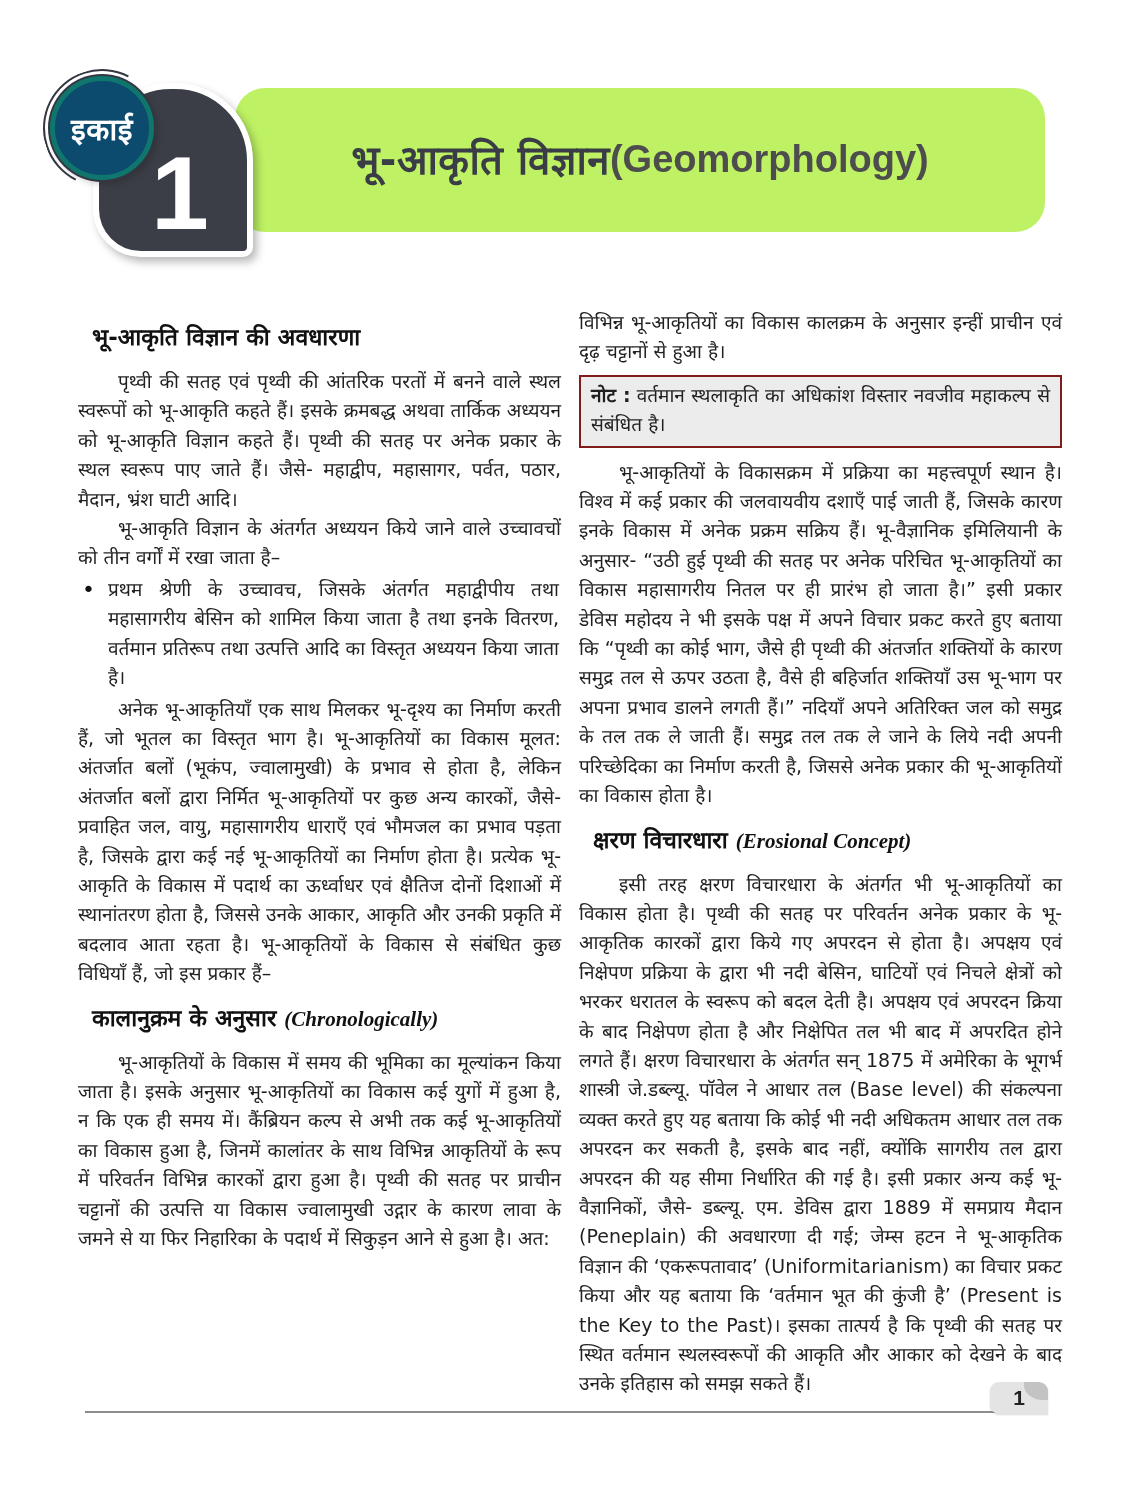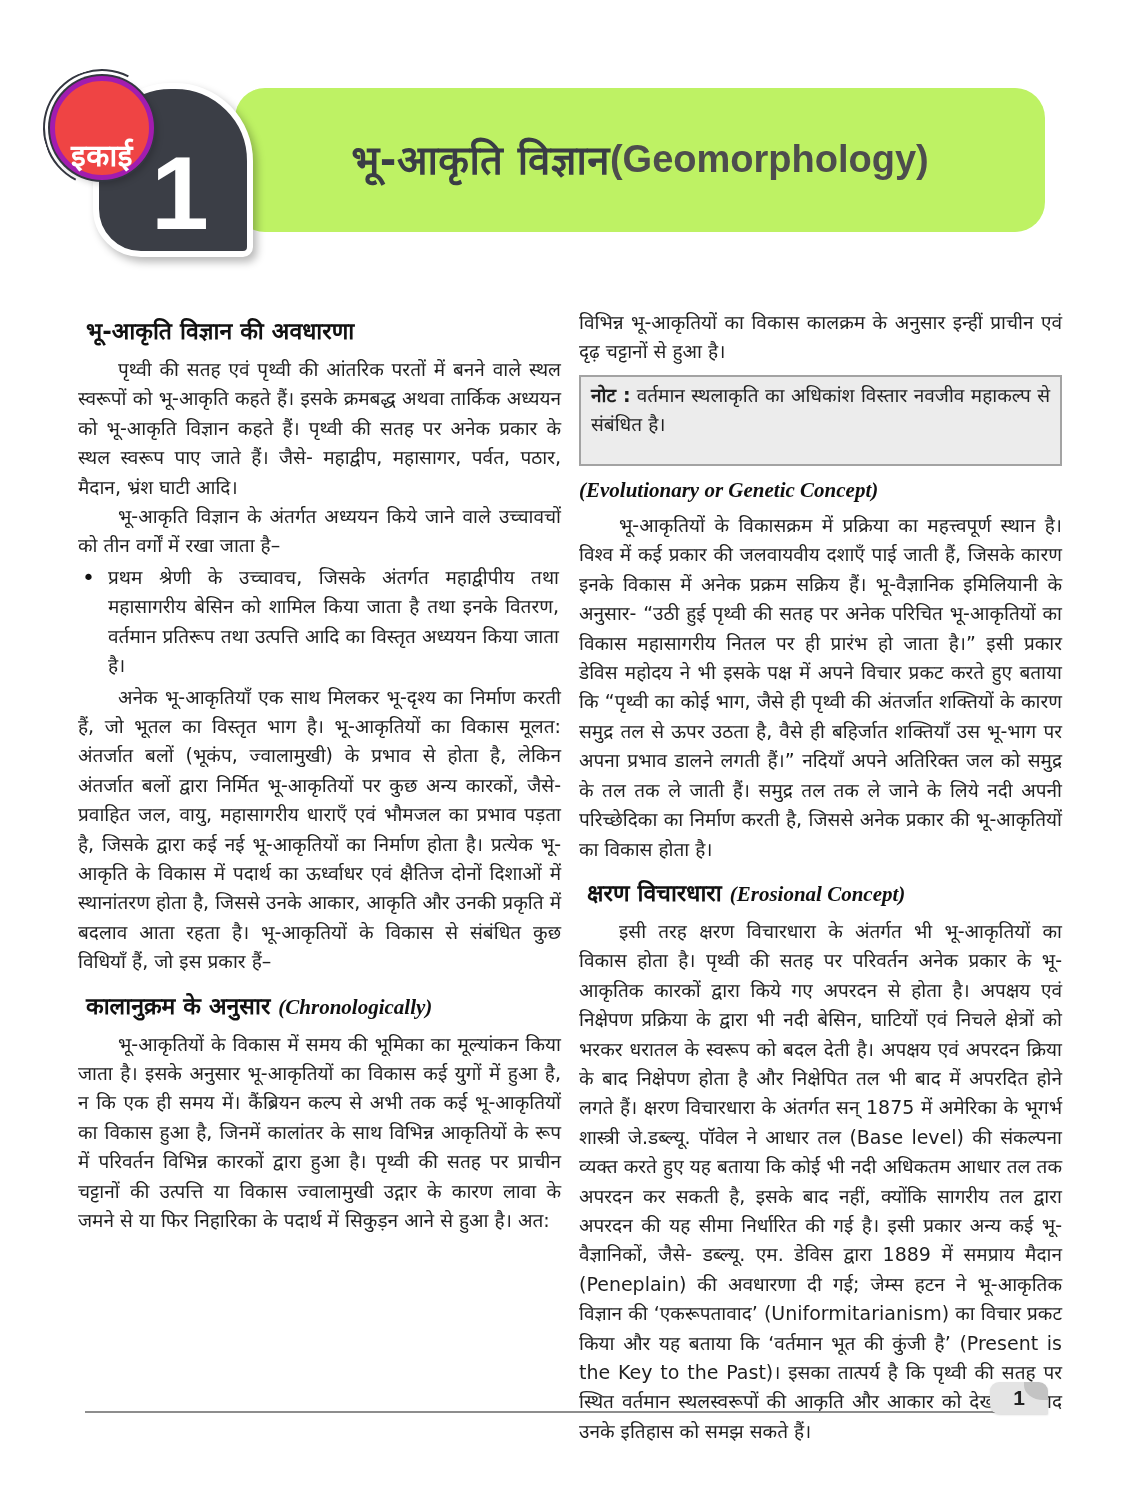--- a/index.html
+++ b/index.html
@@ -34,23 +34,23 @@
     box-shadow:4px 5px 9px rgba(0,0,0,.28);
     display:flex;align-items:flex-end;justify-content:center;
   }
   .badge-num{
     color:#ffffff;font-size:104px;font-weight:bold;line-height:1;
     font-family:"Liberation Sans","DejaVu Sans",sans-serif;
     padding-bottom:6px;padding-left:14px;
   }
   .badge-circle{
     position:absolute;left:50px;top:76px;width:94px;height:94px;
-    background:#ef4444;border:5px solid #a21caf;border-radius:50%;
+    background:#0c4a6e;border:5px solid #0f766e;border-radius:50%;
     box-shadow:0 0 0 2px #343741,3px 4px 7px rgba(0,0,0,.2);
-    display:flex;align-items:flex-end;justify-content:center;
+    display:flex;align-items:center;justify-content:center;
   }
   .badge-circle::before{ 
     content:"";position:absolute;inset:-12px;border-radius:50%;
     border:2px solid transparent;
     border-left-color:#343741;border-top-color:#343741;
     transform:rotate(-18deg);
   }
   .badge-circle-label{
     color:#ffffff;font-size:30px;font-weight:bold;letter-spacing:.5px;
   }
@@ -58,41 +58,41 @@
   
   .content{
     position:absolute;left:78px;top:308px;width:984px;
     display:flex;gap:18px;
   }
   .col{width:483px;font-size:19px;line-height:29.4px;text-align:justify;}
   .col p{margin:0;}
   .col p.indent{text-indent:40px;}
   .sec-head-hi{
     font-size:23px;font-weight:bold;color:#111111;line-height:1.35;
-    margin:8px;
+    margin:14px;
   }
   .sec-head-en-sans{
     font-size:21px;font-weight:bold;color:#111111;line-height:1.35;
     font-family:"Liberation Sans","DejaVu Sans",sans-serif;margin:0 0 8px 0;
   }
   .sec-head-en-serif{
     font-size:21px;font-weight:bold;font-style:italic;color:#111111;
     font-family:"Liberation Serif","DejaVu Serif",serif;
   }
   .head-gap{margin-top:14px;}
   .bullets{list-style:none;margin:0;padding:0 0 0 24px;}
   .bullets li{position:relative;padding-left:4px;margin:2px;}
   .bullets li::before{
     content:"\2022";
     position:absolute;left:-22px;top:0;
     font-size:22px;color:#111;
   }
   .note-box{
-    border:2px solid #a3a3a3;background:#ececec;
-    padding:4px 10px 24px 10px;margin:8px 0 10px 0;
+    border:2px solid #7f1d1d;background:#ececec;
+    padding:4px 10px 6px 10px;margin:8px 0 10px 0;
   }
   .note-box b{margin-right:6px;}
 
   
   .footer-line{
     position:absolute;left:85px;top:1411px;width:963px;height:0;
     border-top:2.5px solid #8d8d8d;
   }
   .page-tab{
     position:absolute;left:990px;top:1382px;width:58px;height:32px;
@@ -147,21 +147,20 @@
       <p class="indent">भू-आकृतियों के विकास में समय की भूमिका का मूल्यांकन किया जाता है। इसके अनुसार भू-आकृतियों का विकास कई युगों में हुआ है, न कि एक ही समय में। कैंब्रियन कल्प से अभी तक कई भू-आकृतियों का विकास हुआ है, जिनमें कालांतर के साथ विभिन्न आकृतियों के रूप में परिवर्तन विभिन्न कारकों द्वारा हुआ है। पृथ्वी की सतह पर प्राचीन चट्टानों की उत्पत्ति या विकास ज्वालामुखी उद्गार के कारण लावा के जमने से या फिर निहारिका के पदार्थ में सिकुड़न आने से हुआ है। अत:</p>
     </section>
 
     <section class="col">
       <p>विभिन्न भू-आकृतियों का विकास कालक्रम के अनुसार इन्हीं प्राचीन एवं दृढ़ चट्टानों से हुआ है।</p>
 
       <div class="note-box">
         <b>नोट :</b><span>वर्तमान स्थलाकृति का अधिकांश विस्तार नवजीव महाकल्प से संबंधित है।</span>
       </div>
 
-      <div class="sec-head-en-serif" style="margin-bottom:6px;">(Evolutionary or Genetic Concept)</div>
 
       <p class="indent">भू-आकृतियों के विकासक्रम में प्रक्रिया का महत्त्वपूर्ण स्थान है। विश्व में कई प्रकार की जलवायवीय दशाएँ पाई जाती हैं, जिसके कारण इनके विकास में अनेक प्रक्रम सक्रिय हैं। भू-वैज्ञानिक इमिलियानी के अनुसार- “उठी हुई पृथ्वी की सतह पर अनेक परिचित भू-आकृतियों का विकास महासागरीय नितल पर ही प्रारंभ हो जाता है।” इसी प्रकार डेविस महोदय ने भी इसके पक्ष में अपने विचार प्रकट करते हुए बताया कि “पृथ्वी का कोई भाग, जैसे ही पृथ्वी की अंतर्जात शक्तियों के कारण समुद्र तल से ऊपर उठता है, वैसे ही बहिर्जात शक्तियाँ उस भू-भाग पर अपना प्रभाव डालने लगती हैं।” नदियाँ अपने अतिरिक्त जल को समुद्र के तल तक ले जाती हैं। समुद्र तल तक ले जाने के लिये नदी अपनी परिच्छेदिका का निर्माण करती है, जिससे अनेक प्रकार की भू-आकृतियों का विकास होता है।</p>
 
       <h2 class="sec-head-hi head-gap"><span>क्षरण विचारधारा</span> <span class="sec-head-en-serif">(Erosional Concept)</span></h2>
 
       <p class="indent">इसी तरह क्षरण विचारधारा के अंतर्गत भी भू-आकृतियों का विकास होता है। पृथ्वी की सतह पर परिवर्तन अनेक प्रकार के भू-आकृतिक कारकों द्वारा किये गए अपरदन से होता है। अपक्षय एवं निक्षेपण प्रक्रिया के द्वारा भी नदी बेसिन, घाटियों एवं निचले क्षेत्रों को भरकर धरातल के स्वरूप को बदल देती है। अपक्षय एवं अपरदन क्रिया के बाद निक्षेपण होता है और निक्षेपित तल भी बाद में अपरदित होने लगते हैं। क्षरण विचारधारा के अंतर्गत सन् 1875 में अमेरिका के भूगर्भ शास्त्री जे.डब्ल्यू. पॉवेल ने आधार तल (Base level) की संकल्पना व्यक्त करते हुए यह बताया कि कोई भी नदी अधिकतम आधार तल तक अपरदन कर सकती है, इसके बाद नहीं, क्योंकि सागरीय तल द्वारा अपरदन की यह सीमा निर्धारित की गई है। इसी प्रकार अन्य कई भू-वैज्ञानिकों, जैसे- डब्ल्यू. एम. डेविस द्वारा 1889 में समप्राय मैदान (Peneplain) की अवधारणा दी गई; जेम्स हटन ने भू-आकृतिक विज्ञान की ‘एकरूपतावाद’ (Uniformitarianism) का विचार प्रकट किया और यह बताया कि ‘वर्तमान भूत की कुंजी है’ (Present is the Key to the Past)। इसका तात्पर्य है कि पृथ्वी की सतह पर स्थित वर्तमान स्थलस्वरूपों की आकृति और आकार को देखने के बाद उनके इतिहास को समझ सकते हैं।</p>
     </section>
   </main>
 
   <div class="footer-line"></div>

